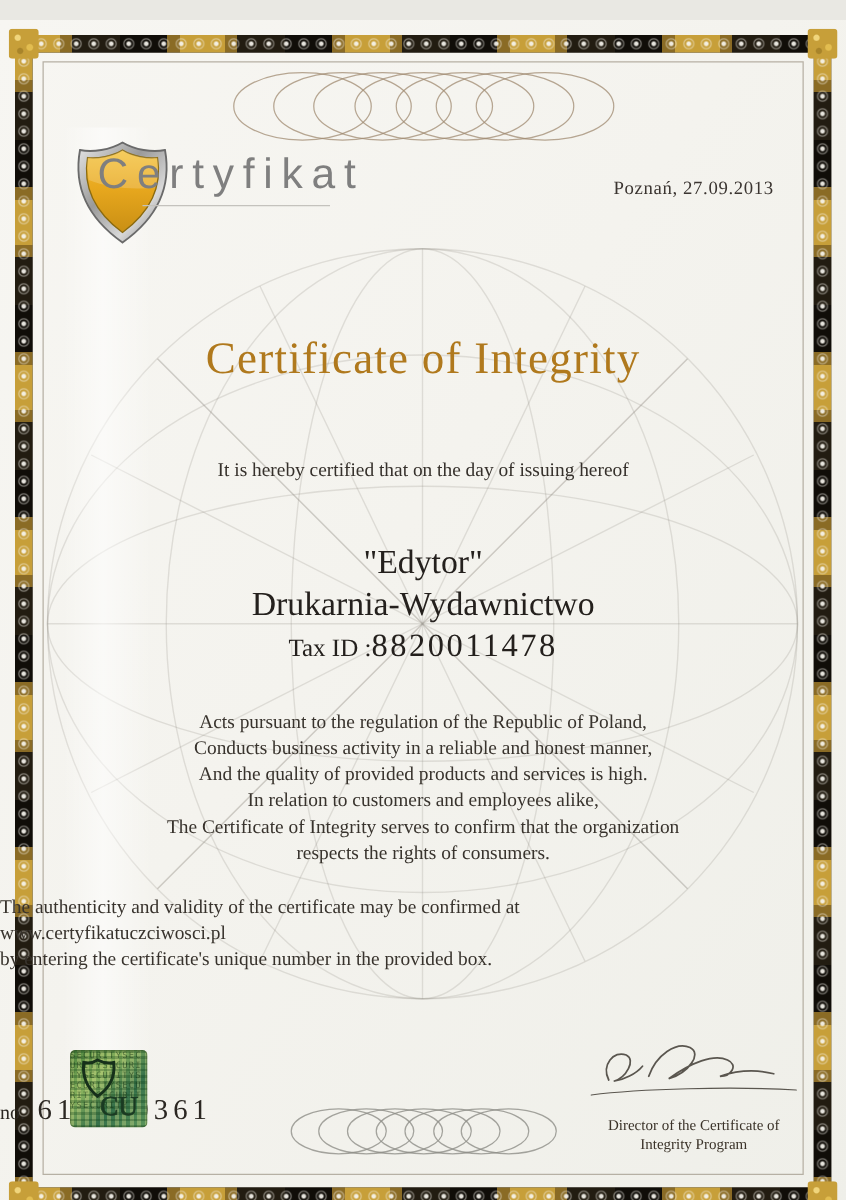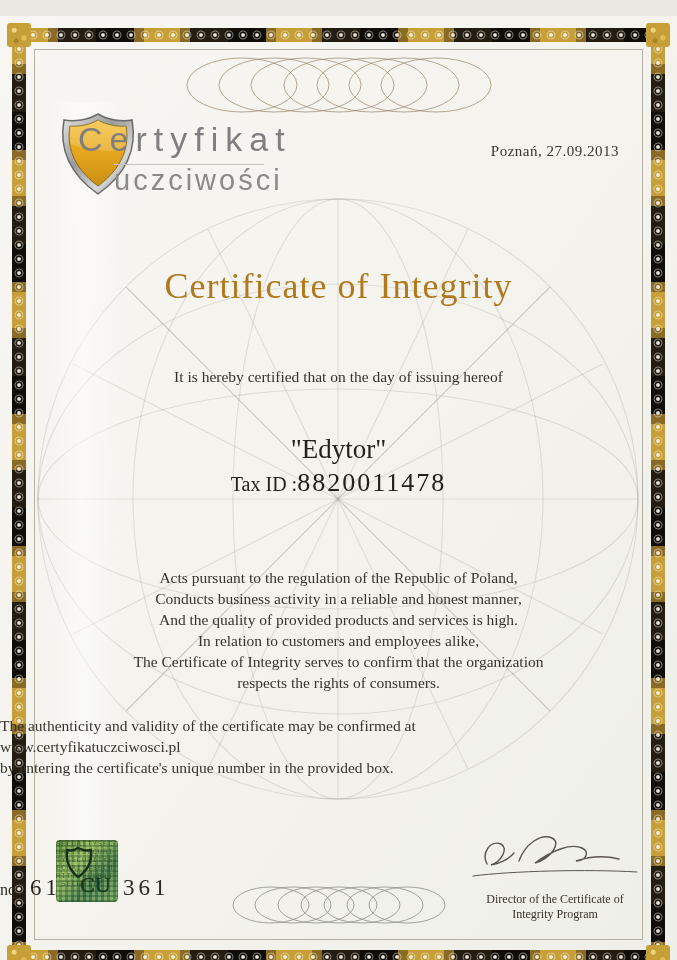--- a/index.html
+++ b/index.html
@@ -145,31 +145,31 @@
           <stop offset="0.7" stop-color="#d8d8d8"></stop>
           <stop offset="1" stop-color="#777"></stop>
         </linearGradient>
       </defs>
       <path d="M46 6 C56 12 70 14 80 12 C84 34 80 62 46 86 C12 62 8 34 12 12 C22 14 36 12 46 6 Z" fill="url(#gChrome)" stroke="#6a6a6a" stroke-width="1.5"></path>
       <path d="M46 12 C54 17 66 19 74 18 C77 36 73 58 46 78 C19 58 15 36 18 18 C26 19 38 17 46 12 Z" fill="url(#gAmber)" stroke="#8a6a10" stroke-width="1"></path>
       <path d="M46 12 C54 17 66 19 74 18 C75 26 75 34 72 42 C54 44 34 42 19 36 C18 29 17.5 23 18 18 C26 19 38 17 46 12 Z" fill="#ffffff" opacity="0.18"></path>
     </svg>
     <span class="brand-top">Certyfikat</span>
     <div class="divider"></div>
-    <span class="brand-bottom">uczciwości</span>
   </div>
 
   <div class="dateline">Poznań, 27.09.2013</div>
 
   <div class="title">Certificate of Integrity</div>
 
   <div class="intro">It is hereby certified that on the day of issuing hereof</div>
 
   <div class="recipient">
     <div class="big">"Edytor"</div>
+    <div class="big">Drukarnia-Wydawnictwo</div>
     <div class="tax"><span>Tax ID :</span><span class="tax-id">8820011478</span></div>
   </div>
 
   <div class="bodytext">
     <div>Acts pursuant to the regulation of the Republic of Poland,</div>
     <div>Conducts business activity in a reliable and honest manner,</div>
     <div>And the quality of provided products and services is high.</div>
     <div>In relation to customers and employees alike,</div>
     <div>The Certificate of Integrity serves to confirm that the organization</div>
     <div>respects the rights of consumers.</div>

